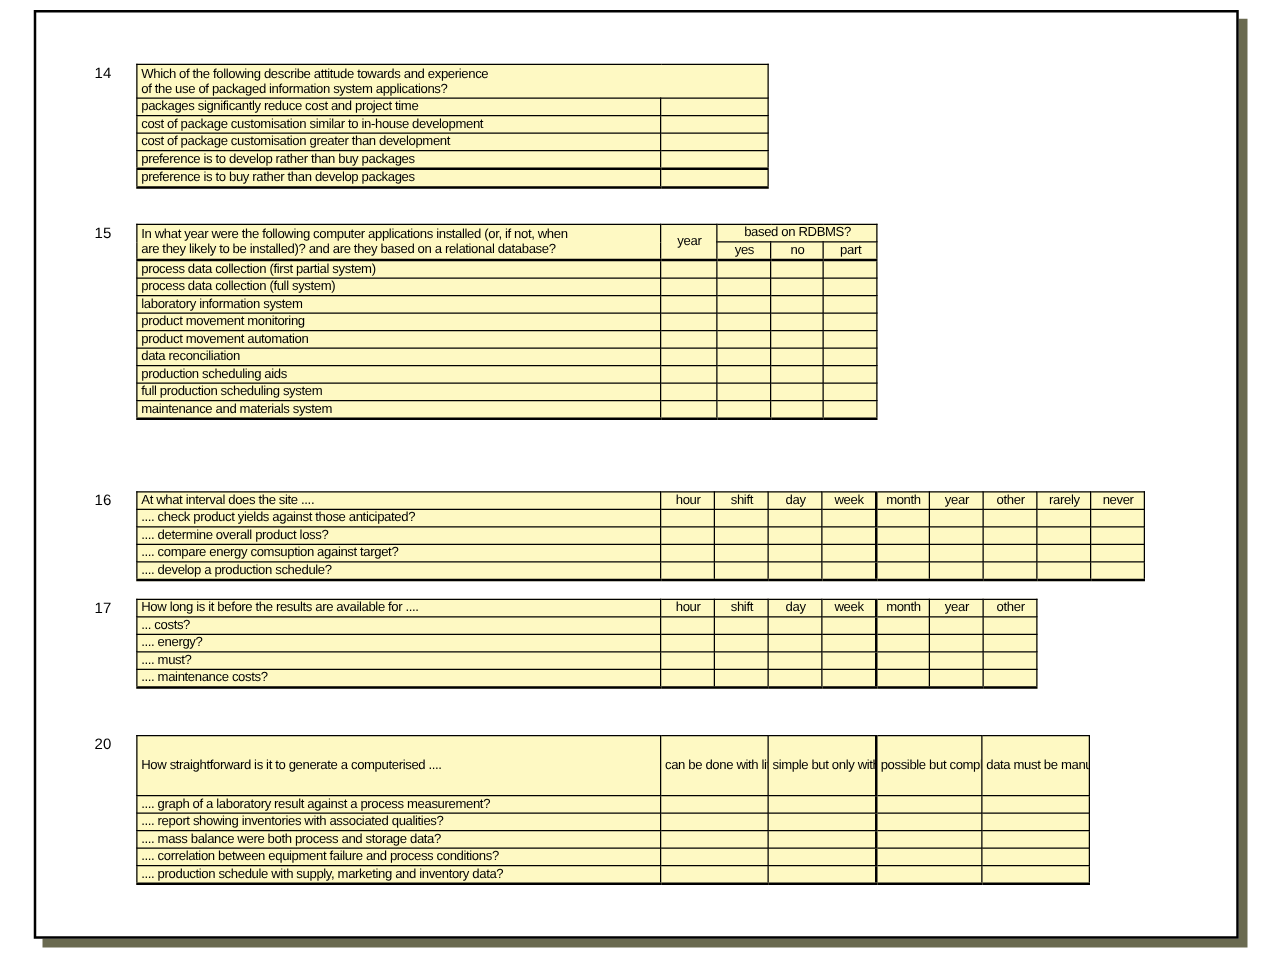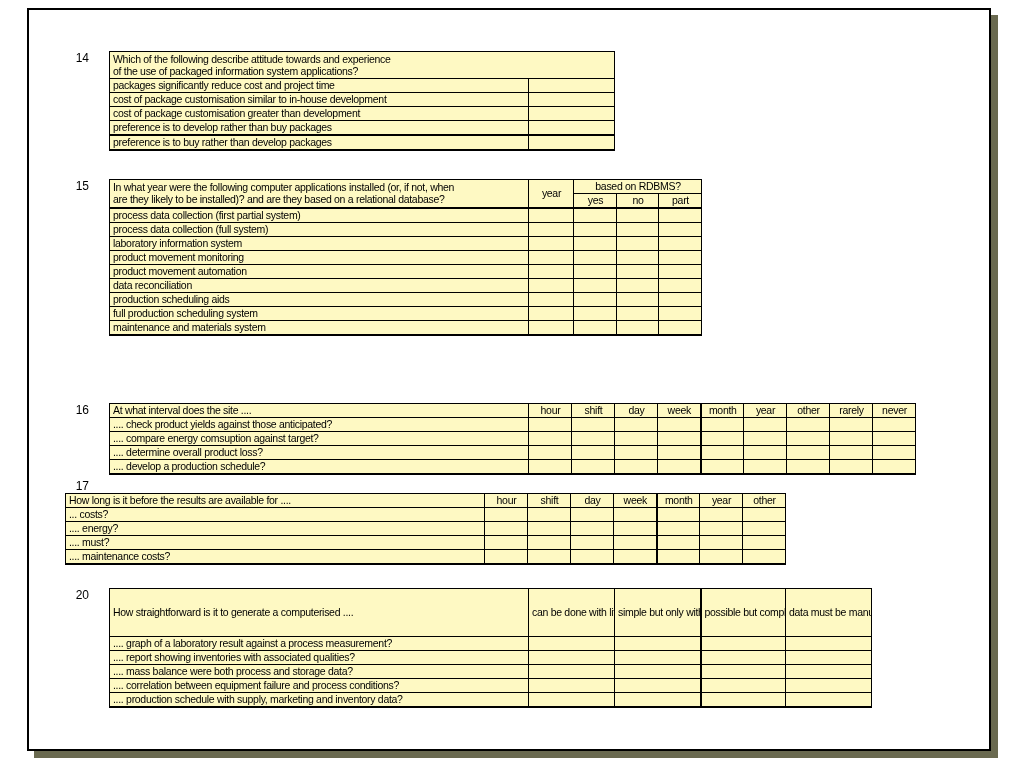--- a/index.html
+++ b/index.html
@@ -152,21 +152,21 @@
             <td>maintenance and materials system</td>
             <td></td>
             <td></td>
             <td></td>
             <td></td>
           </tr>
     </tbody>
       </table>
   </div>
 
-  <div class="q" style="top:393px;justify-content:flex-end;">
+  <div class="q" style="top:383px;justify-content:flex-end;">
     <div class="qnum">16</div>
     <table class="form" style="width:806px;">
       <colgroup>
           <col style="width:419px">
           <col style="width:43px">
           <col style="width:43px">
           <col style="width:43px">
           <col style="width:43px">
           <col style="width:43px">
           <col style="width:43px">
@@ -193,60 +193,60 @@
             <td></td>
             <td></td>
             <td></td>
             <td class="bl2"></td>
             <td></td>
             <td></td>
             <td></td>
             <td></td>
           </tr>
       <tr>
+            <td>.... determine overall product loss?</td>
+            <td></td>
+            <td></td>
+            <td></td>
+            <td></td>
+            <td class="bl2"></td>
+            <td></td>
+            <td></td>
+            <td></td>
+            <td></td>
+          </tr>
+      <tr>
             <td>.... compare energy comsuption against target?</td>
             <td></td>
             <td></td>
             <td></td>
             <td></td>
             <td class="bl2"></td>
             <td></td>
             <td></td>
             <td></td>
             <td></td>
           </tr>
       <tr>
-            <td>.... determine overall product loss?</td>
-            <td></td>
-            <td></td>
-            <td></td>
-            <td></td>
-            <td class="bl2"></td>
-            <td></td>
-            <td></td>
-            <td></td>
-            <td></td>
-          </tr>
-      <tr>
             <td>.... develop a production schedule?</td>
             <td></td>
             <td></td>
             <td></td>
             <td></td>
             <td class="bl2"></td>
             <td></td>
             <td></td>
             <td></td>
             <td></td>
           </tr>
     </tbody>
       </table>
   </div>
 
-  <div class="q" style="top:469px;flex-direction:column;">
+  <div class="q" style="top:469px;">
     <div class="qnum">17</div>
     <table class="form" style="width:720px;">
       <colgroup>
           <col style="width:419px">
           <col style="width:43px">
           <col style="width:43px">
           <col style="width:43px">
           <col style="width:43px">
           <col style="width:43px">
           <col style="width:43px">

